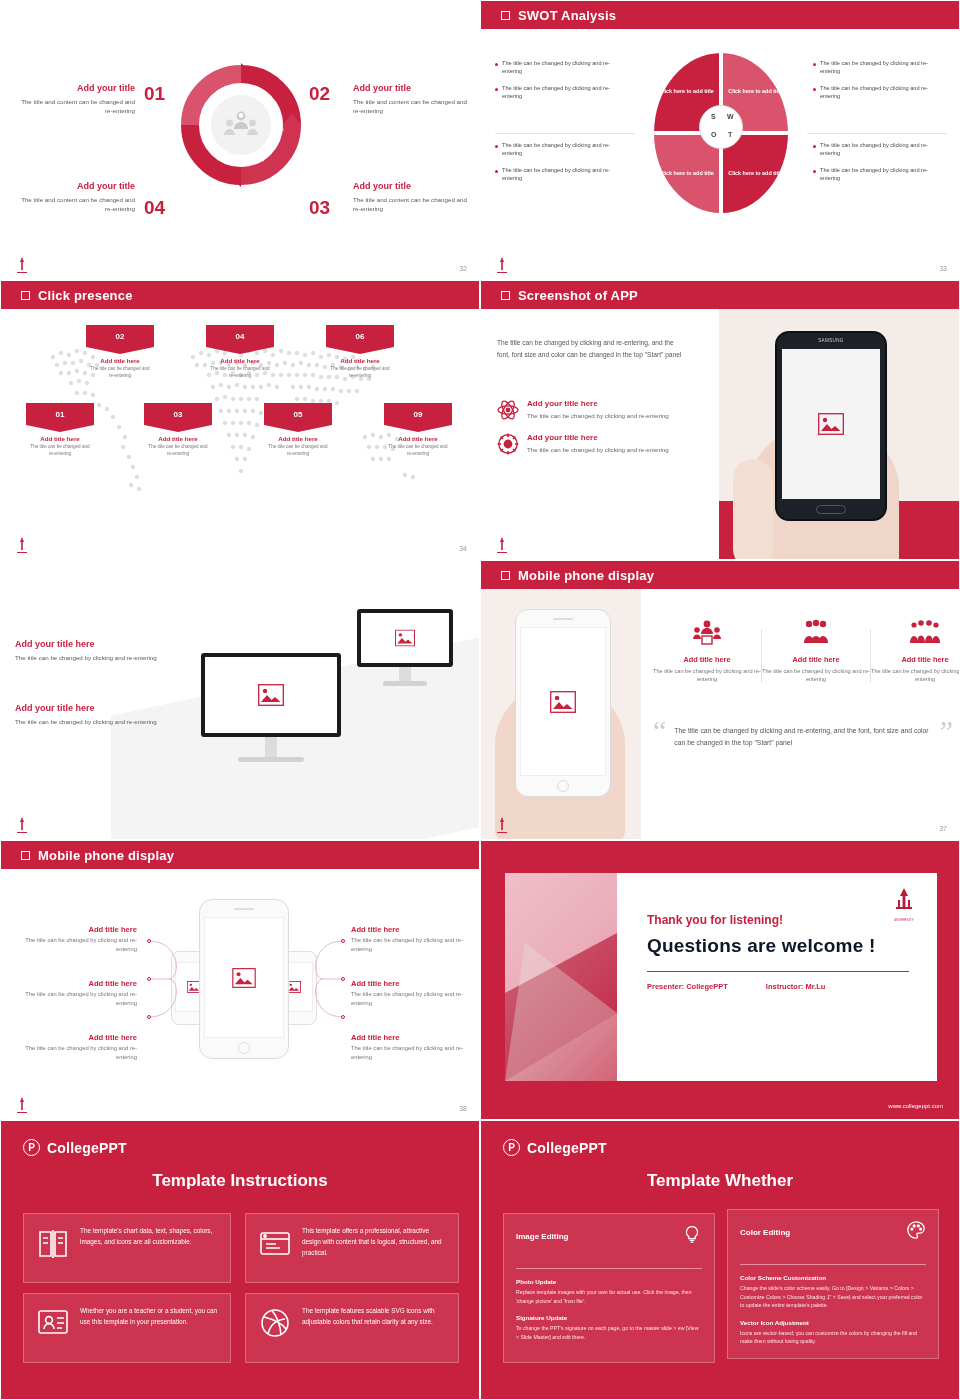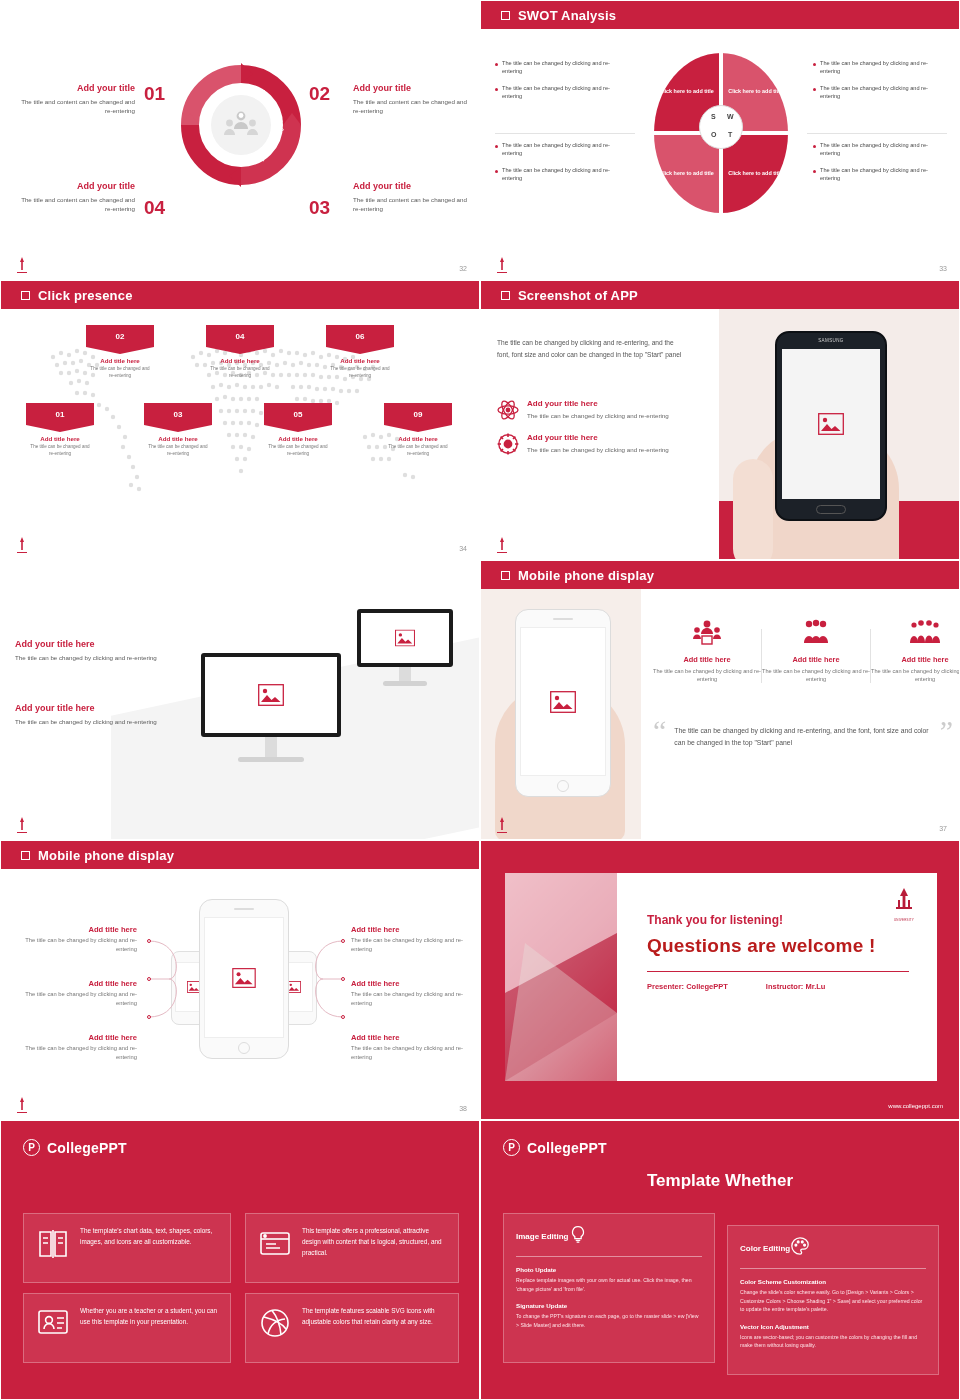--- a/index.html
+++ b/index.html
@@ -129,39 +129,39 @@
   .lbl-blk .t { font-size:7.6px; color:#c8203f; font-weight:bold; margin-bottom:2px; }
   .lbl-blk .d { font-size:5.8px; color:#777; line-height:1.55; }
   .conn-dot { position:absolute; width:4px; height:4px; border-radius:50%; border:1px solid #c8203f; background:#fff;}
 
   
   .ty-left { position:absolute; left:0; top:0; width:100%; height:100%; background:#c8203f; }
   .ty-card { position:absolute; left:24px; top:32px; width:432px; height:208px; background:#fff; display:flex; }
   .ty-photo { width:112px; height:100%; background:linear-gradient(135deg,#f2c7ce 0%,#dc8e9e 45%,#c8203f 100%); position:relative; overflow:hidden;}
   .ty-body { flex:1; padding:40px 28px 0 30px; position:relative;}
   .ty-sub { color:#c8203f; font-size:12px; font-weight:bold; margin-bottom:8px; }
-  .ty-big { font-size:19px; font-weight:bold; color:#b91c1c; letter-spacing:.2px; }
+  .ty-big { font-size:19px; font-weight:bold; color:#0f172a; letter-spacing:.2px; }
   .ty-rule { height:1px; background:#c8203f; margin:14px 0 10px; }
   .ty-meta { display:flex; gap:38px; font-size:7.5px; color:#c8203f; font-weight:bold; }
   .ty-url { position:absolute; right:16px; bottom:10px; font-size:6px; color:#fff; }
 
   
   .red-slide { background:#c8203f; position:absolute; inset:0; color:#fff; }
   .brandrow { position:absolute; left:22px; top:18px; display:flex; align-items:center; gap:7px;}
   .brandrow .bcircle { width:17px; height:17px; border-radius:50%; border:1.6px solid #fff; display:flex; align-items:center; justify-content:center; font-size:10px; font-weight:bold;}
   .brandrow .bname { font-size:14px; font-weight:bold; letter-spacing:.2px;}
   .slide-heading { position:absolute; top:50px; width:100%; text-align:center; font-size:17px; font-weight:bold;}
   .inst-card {
     position:absolute; background:rgba(255,255,255,.09); border:1px solid rgba(255,255,255,.28);
     display:flex; gap:10px; padding:12px 12px;
   }
   .inst-card .ic { flex:0 0 auto; width:34px; height:34px; }
   .inst-card .tx { font-size:6.4px; line-height:1.7; }
   .tut-card { position:absolute; background:rgba(255,255,255,.09); border:1px solid rgba(255,255,255,.28); padding:10px 12px;}
-  .tut-card .hd { display:flex; align-items:center; border-bottom:1px solid rgba(255,255,255,.45); padding-bottom:8px;}
+  .tut-card .hd { display:flex; align-items:center; justify-content:space-between; border-bottom:1px solid rgba(255,255,255,.45); padding-bottom:20px;}
   .tut-card .hd .h { font-size:8px; font-weight:bold;}
   .tut-card .sec { margin-top:9px;}
   .tut-card .sec .st { font-size:6.2px; font-weight:bold; margin-bottom:3px;}
   .tut-card .sec .sd { font-size:5.2px; line-height:1.65; color:#ffe3e8;}
 </style>
 </head>
 <body>
 
 <div class="grid">
 
@@ -880,20 +880,21 @@
     </div>
     <div class="ty-url">www.collegeppt.com</div>
   </div>
 
   <div class="slide">
     <div class="red-slide">
       <div class="brandrow">
         <span class="bcircle">P</span>
         <span class="bname">CollegePPT</span>
       </div>
+      <div class="slide-heading">Template Instructions</div>
 
       <div class="inst-card" style="left:22px; top:92px; width:208px; height:70px;">
         <span class="ic">
           <svg viewBox="0 0 34 34" width="34" height="34" fill="none" stroke="#fff" stroke-width="1.6">
             <path d="M4 6 h11 v24 H4z"></path>
               <path d="M19 6 h11 v24 H19z"></path>
               <path d="M17 4 v28"></path>
             <path d="M7 12 h5 M7 17 h5 M22 12 h5 M22 17 h5"></path>
           </svg>
         </span>
@@ -956,21 +957,21 @@
         <div class="sec">
           <div class="st">Photo Update</div>
           <div class="sd">Replace template images with your own for actual use. Click the image, then 'change picture' and 'from file'.</div>
         </div>
         <div class="sec">
           <div class="st">Signature Update</div>
           <div class="sd">To change the PPT's signature on each page, go to the master slide &gt; ew [View &gt; Slide Master] and edit there.</div>
         </div>
       </div>
 
-      <div class="tut-card" style="left:246px; top:104px; width:212px; height:150px;">
+      <div class="tut-card" style="left:246px; top:88px; width:212px; height:150px;">
         <div class="hd">
           <span class="h">Color Editing</span>
           <span>
             <svg width="20" height="20" viewBox="0 0 22 22" fill="none" stroke="#fff" stroke-width="1.4">
               <path d="M11 2a9 9 0 1 0 0 18c1.2 0 1.8-.8 1.8-1.6 0-1.4-1-1.6-1-2.6 0-.8.7-1.4 1.6-1.4H15a5 5 0 0 0 5-5C20 5.2 16 2 11 2z"></path>
               <circle cx="6.5" cy="10" r="1" fill="#fff"></circle>
                 <circle cx="9" cy="6.5" r="1" fill="#fff"></circle>
               <circle cx="13.5" cy="6.5" r="1" fill="#fff"></circle>
                 <circle cx="16" cy="10" r="1" fill="#fff"></circle>
             </svg>

